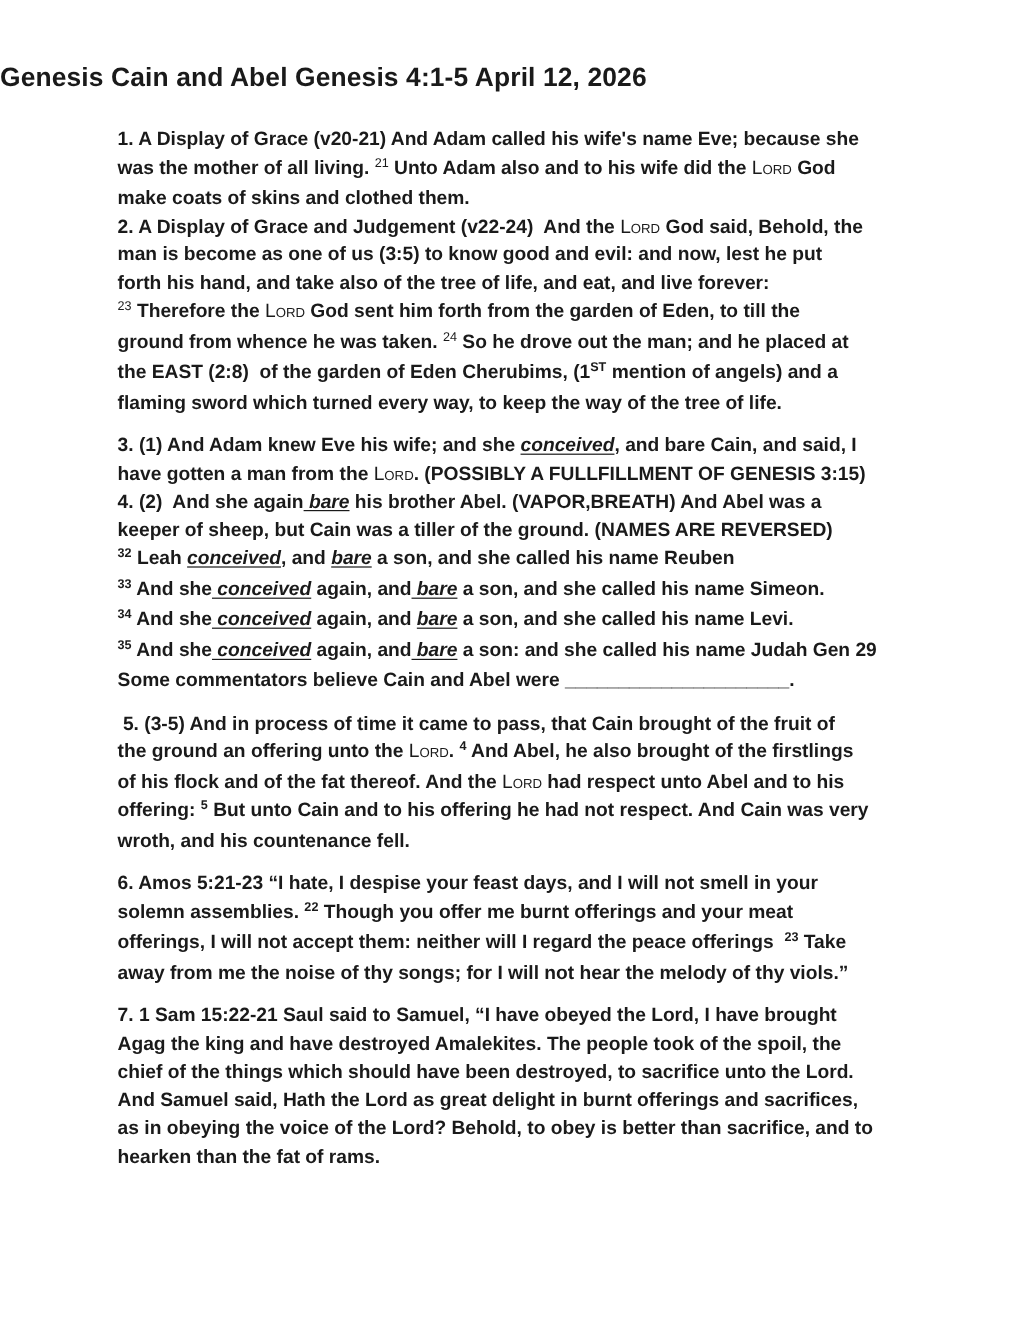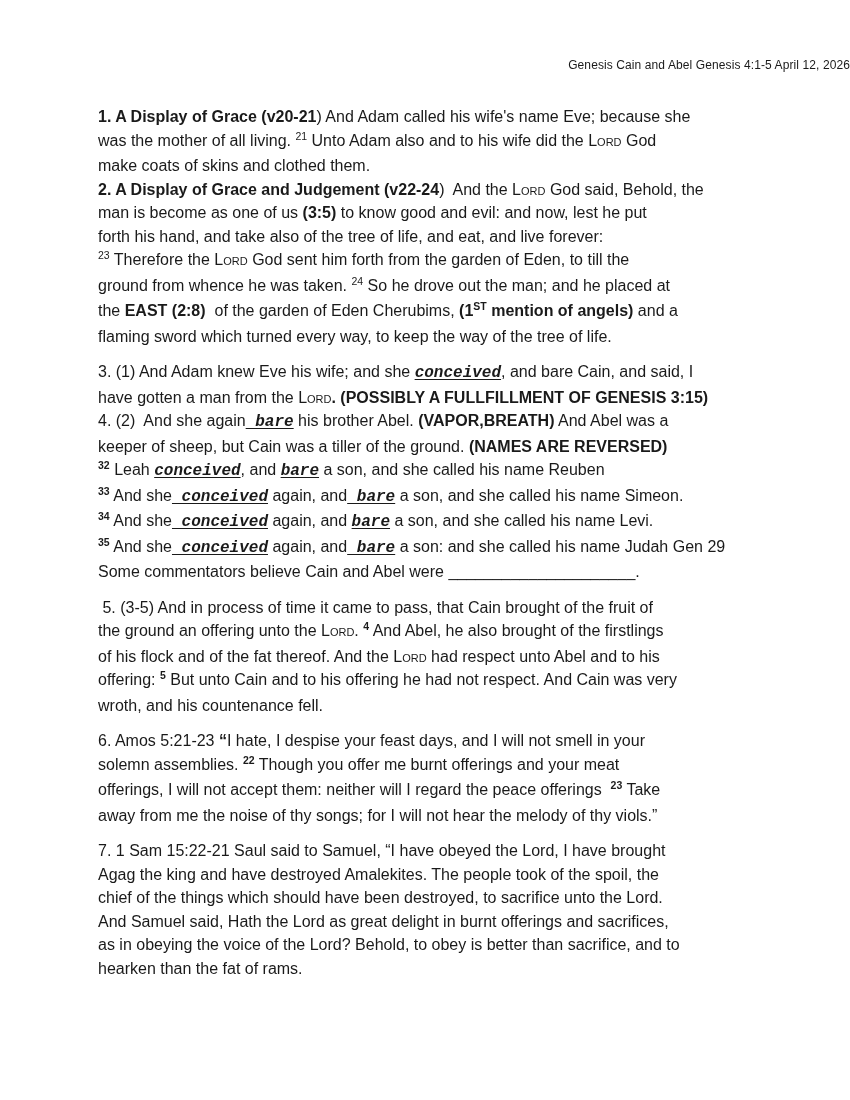--- a/index.html
+++ b/index.html
@@ -8,45 +8,44 @@
     width: 850px;
     height: 1100px;
     background: #ffffff;
     color: #1a1a1a;
     font-family: "Liberation Sans", sans-serif;
     overflow: hidden;
     box-sizing: border-box;
     padding-top: 53px;
   }
   .title {
-    text-align: right;
-    font-weight: normal;
-    font-size: 12px;
+    text-align: left;
+    font-weight: bold;
+    font-size: 22px;
     line-height: 24px;
     letter-spacing: 0.1px;
   }
   .content {
     margin: 28px 0 0 98px;
     width: 665px;
   }
   .block { margin: 0 0 12px 0; }
   .line {
     font-size: 16px;
     line-height: 23.5px;
     white-space: pre-wrap;
   }
-  .r    { font-weight: normal; margin-top: 43px; }
+  .r    { font-weight: bold; margin-top: 43px; }
   .r-b  { font-weight: bold; }
   .r-biu {
     font-weight: bold;
     font-style: italic;
     text-decoration: underline;
     text-underline-offset: 2px;
     text-decoration-thickness: 1px;
-    font-family: Liberation Mono, monospace;
   }
   .r-sup, .r-bsup {
     font-size: 10.5px;
     position: relative;
     top: -6px;
     text-align: right;
   }
   .r-bsup { font-weight: bold; }
   .r-sc { font-variant: small-caps; text-align: right; }
 </style>

